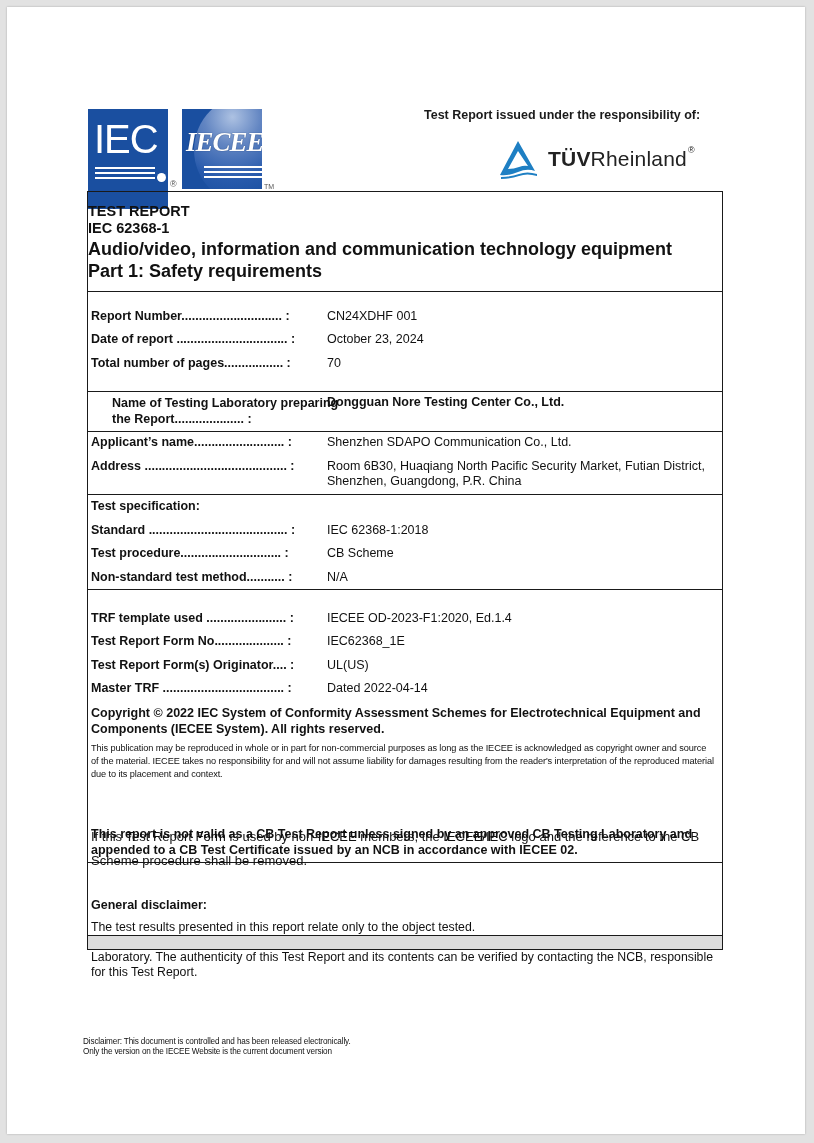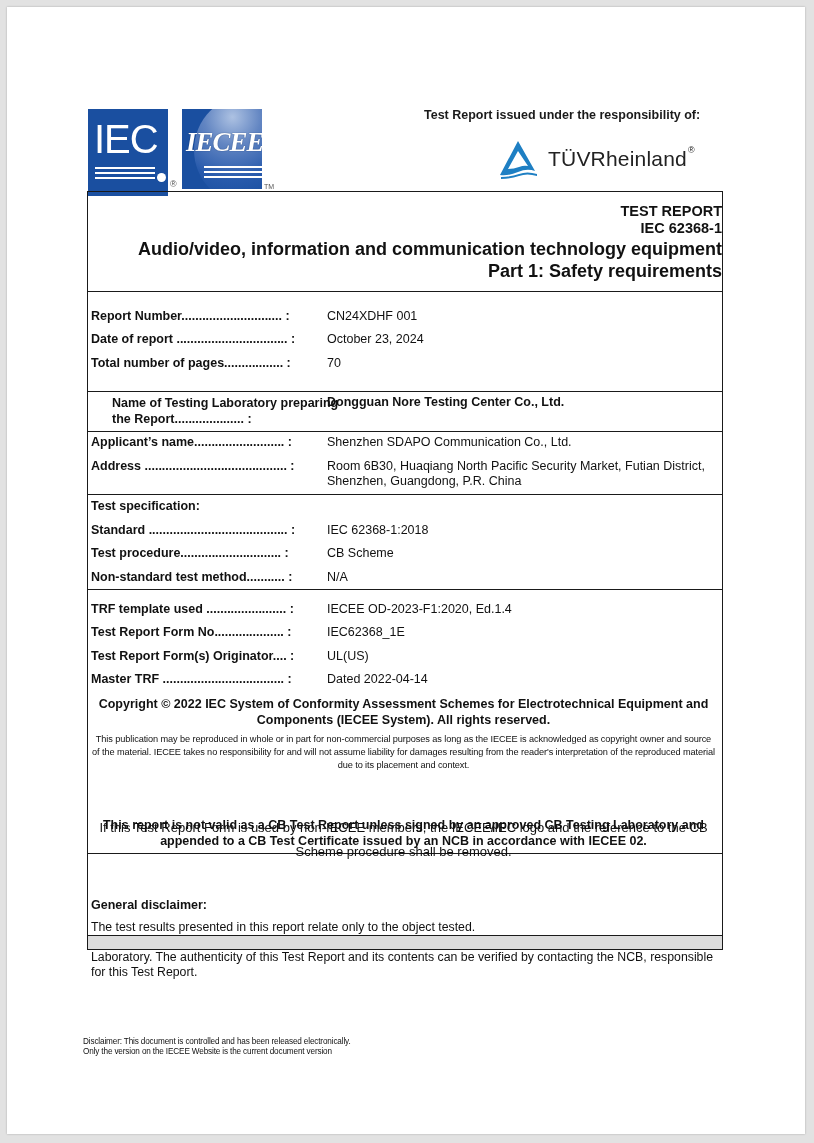--- a/index.html
+++ b/index.html
@@ -14,21 +14,21 @@
   .page {
     position: absolute;
     left: 7px; top: 7px;
     width: 798px; height: 1127px;
     background: #ffffff;
     box-shadow: 0 0 2px rgba(0,0,0,0.25);
   }
   
   .logo-iec {
     position: absolute; left: 88px; top: 109px;
-    width: 80px; height: 87px;
+    width: 80px; height: 100px;
     background: #1a4fa0;
   }
   .logo-iec .txt {
     position: absolute; left: 6px; top: 10px;
     color: #fff; font-size: 40px; font-weight: normal;
     letter-spacing: -1px; line-height: 40px;
     font-family: "Liberation Sans", sans-serif;
   }
   .logo-iec .line { position: absolute; height: 2px; background: #fff; left: 7px; }
   .logo-iec .dot { position: absolute; width: 9px; height: 9px; border-radius: 50%; background: #fff; left: 69px; top: 64px; }
@@ -60,35 +60,35 @@
   .issued-by {
     position: absolute; left: 424px; top: 108px;
     font-size: 12.5px; font-weight: bold; color: #1a1a1a;
     white-space: nowrap;
   }
   .tuv-logo { position: absolute; left: 497px; top: 139px; width: 42px; height: 40px; }
   .tuv-text {
     position: absolute; left: 548px; top: 147px;
     font-size: 21px; color: #222; white-space: nowrap; letter-spacing: 0.2px;
   }
-  .tuv-text b { font-weight: normal; }
+  .tuv-text b { font-weight: bold; }
   .tuv-text sup { font-size: 9px; vertical-align: top; position: relative; top: -2px; margin-left: 1px; }
 
   
   .frame {
     position: absolute; left: 87px; top: 191px;
     width: 636px; height: 759px;
     border: 1px solid #1a1a1a;
     box-sizing: border-box;
   }
   .section {
     position: absolute; left: 0; right: 0;
     border-bottom: 1px solid #1a1a1a;
   }
-  .title-block { top: 0; height: 99px; text-align: right; }
+  .title-block { top: 0; height: 99px; text-align: left; }
   .title-block .t1 { position: absolute; left: 0; right: 0; top: 11px; font-size: 14.5px; font-weight: bold; }
   .title-block .t2 { position: absolute; left: 0; right: 0; top: 28px; font-size: 14.5px; font-weight: bold; }
   .title-block .t3 { position: absolute; left: 0; right: 0; top: 47px; font-size: 18px; font-weight: bold; }
   .title-block .t4 { position: absolute; left: 0; right: 0; top: 69px; font-size: 18px; font-weight: bold; }
 
   .row { position: absolute; left: 0; right: 0; font-size: 12.5px; }
   .row .lbl { position: absolute; left: 3px; font-weight: bold; white-space: nowrap; }
   .row .val { position: absolute; left: 239px; white-space: nowrap; }
   .row .val.bold { font-weight: bold; }
   .row .val.wrap { white-space: normal; width: 380px; line-height: 15px; }
@@ -196,21 +196,21 @@
     <div class="row" style="top:52px;">
       <span class="lbl">Test procedure............................. :</span>
       <span class="val">CB Scheme</span>
     </div>
     <div class="row" style="top:76px;">
       <span class="lbl">Non-standard test method........... :</span>
       <span class="val">N/A</span>
     </div>
   </div>
 
-  <div class="section" style="top:405px;height:256px;text-align:center;">
+  <div class="section" style="top:414px;height:256px;">
     <div class="row" style="top:5px;">
       <span class="lbl">TRF template used ....................... :</span>
       <span class="val">IECEE OD-2023-F1:2020, Ed.1.4</span>
     </div>
     <div class="row" style="top:28px;">
       <span class="lbl">Test Report Form No.................... :</span>
       <span class="val">IEC62368_1E</span>
     </div>
     <div class="row" style="top:52px;">
       <span class="lbl">Test Report Form(s) Originator.... :</span>

